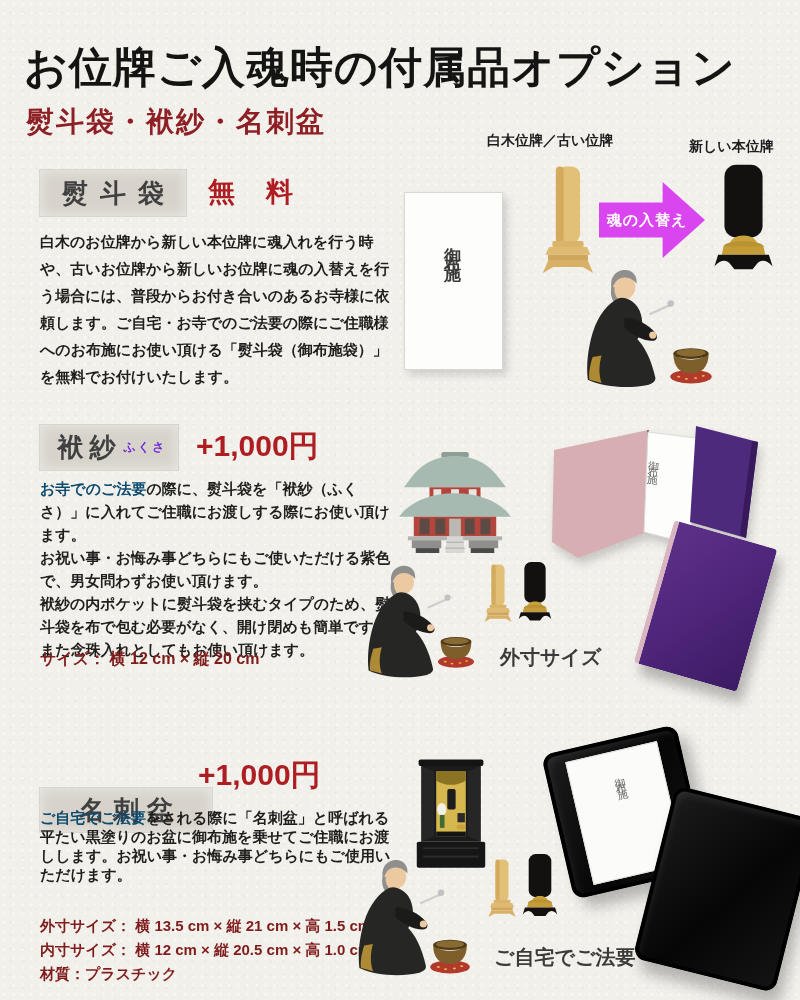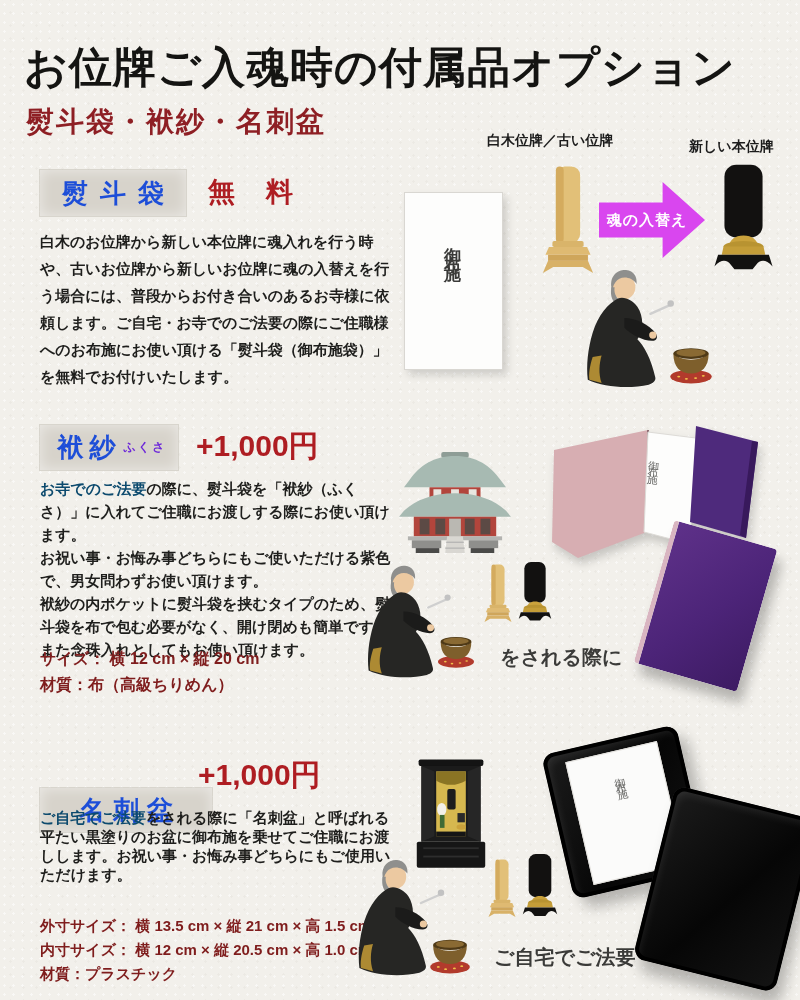--- a/index.html
+++ b/index.html
@@ -16,21 +16,21 @@
 
   
   .page-title{left:24px;top:10px;font-family:"DejaVu Serif","Liberation Serif",serif;
       font-size:43px;font-weight:600;color:#141412;letter-spacing:1px;white-space:nowrap;}
   .page-subtitle{left:26px;top:80px;font-size:28px;font-weight:700;color:#8e1f24;letter-spacing:2px;white-space:nowrap;}
 
   
   .label-box{background:#d7d3cb;display:flex;align-items:center;justify-content:center;
       box-shadow:0 0 0 1px rgba(190,185,175,0.5), inset 0 0 14px rgba(255,255,255,0.55);}
   .label-main{font-family:"DejaVu Serif","Liberation Serif",serif;font-size:26px;font-weight:600;
-      color:#1d4ed8;letter-spacing:12px;text-indent:12px;white-space:nowrap;}
+      color:#404040;letter-spacing:12px;text-indent:12px;white-space:nowrap;}
   .label-ruby{font-size:12px;font-weight:700;color:#6d28d9;margin-left:2px;letter-spacing:2px;white-space:nowrap;}
   .lb1{left:40px;top:170px;width:146px;height:46px;}
   .lb2{left:40px;top:425px;width:138px;height:45px;}
   .lb2 .label-main{letter-spacing:6px;text-indent:6px;}
   .lb3{left:40px;top:788px;width:172px;height:44px;}
   .lb3 .label-main{letter-spacing:8px;text-indent:8px;}
 
   .price{font-weight:700;color:#ae1d22;white-space:nowrap;}
   .price1{left:208px;top:174px;font-size:27px;letter-spacing:2px;}
   .price2{left:196px;top:426px;font-size:30px;}
@@ -208,38 +208,38 @@
 
 <div class="abs label-box lb2">
   <span class="label-main">袱紗</span>
   <span class="label-ruby">ふくさ</span>
 </div>
 <div class="abs price price2">+1,000円</div>
 <p class="abs body-text bt2"><span class="hl">お寺でのご法要</span><span>の際に、熨斗袋を「袱紗（ふくさ）」に入れてご住職にお渡しする際にお使い頂けます。
 お祝い事・お悔み事どちらにもご使いただける紫色で、男女問わずお使い頂けます。
 袱紗の内ポケットに熨斗袋を挟むタイプのため、熨斗袋を布で包む必要がなく、開け閉めも簡単です。
 また念珠入れとしてもお使い頂けます。</span></p>
-<p class="abs spec spec2"><span>サイズ： 横 12 cm × 縦 20 cm</span><br><span>材質：布（高級ちりめん）</span></p>
+<p class="abs spec spec2"><span>サイズ： 横 12 cm × 縦 20 cm</span><br></p>
 
 <svg class="abs icon" style="left:396px;top:450px;" width="118" height="104">
     <use href="#sym-temple"></use>
   </svg>
 <svg class="abs icon" style="left:358px;top:562px;" width="94" height="120">
     <use href="#sym-monk"></use>
   </svg>
 <svg class="abs icon" style="left:436px;top:626px;" width="40" height="46">
     <use href="#sym-bowl"></use>
   </svg>
 <svg class="abs icon" style="left:484px;top:562px;" width="28" height="64">
     <use href="#sym-tablet-plain"></use>
   </svg>
 <svg class="abs icon" style="left:514px;top:561px;" width="42" height="66">
     <use href="#sym-tablet-black"></use>
   </svg>
-<div class="abs caption" style="left:500px;top:644px;">をされる際に</div>
+<div class="abs caption" style="left:500px;top:644px;">外寸サイズ</div>
 
 <svg class="abs fukusa-open-svg" width="212" height="138" viewBox="0 0 212 138">
   <path d="M6 24 L100 4 L104 104 L30 132 L4 116 Z" fill="#d7aeb2"></path>
   <path d="M100 4 L104 104" stroke="#8d6b72" stroke-width="2" fill="none"></path>
   <path d="M100 6 L148 12 L142 118 L96 106 Z" fill="#fdfdfc" stroke="#dcdad6" stroke-width="1"></path>
   <path d="M148 0 L210 16 L198 112 L142 96 Z" fill="#4e2a7c"></path>
   <path d="M210 16 L198 112 L192 109 L204 15 Z" fill="#38195c"></path>
 </svg>
 <div class="abs fukusa-env-text">御布施</div>
 <div class="abs fukusa-closed"></div>

